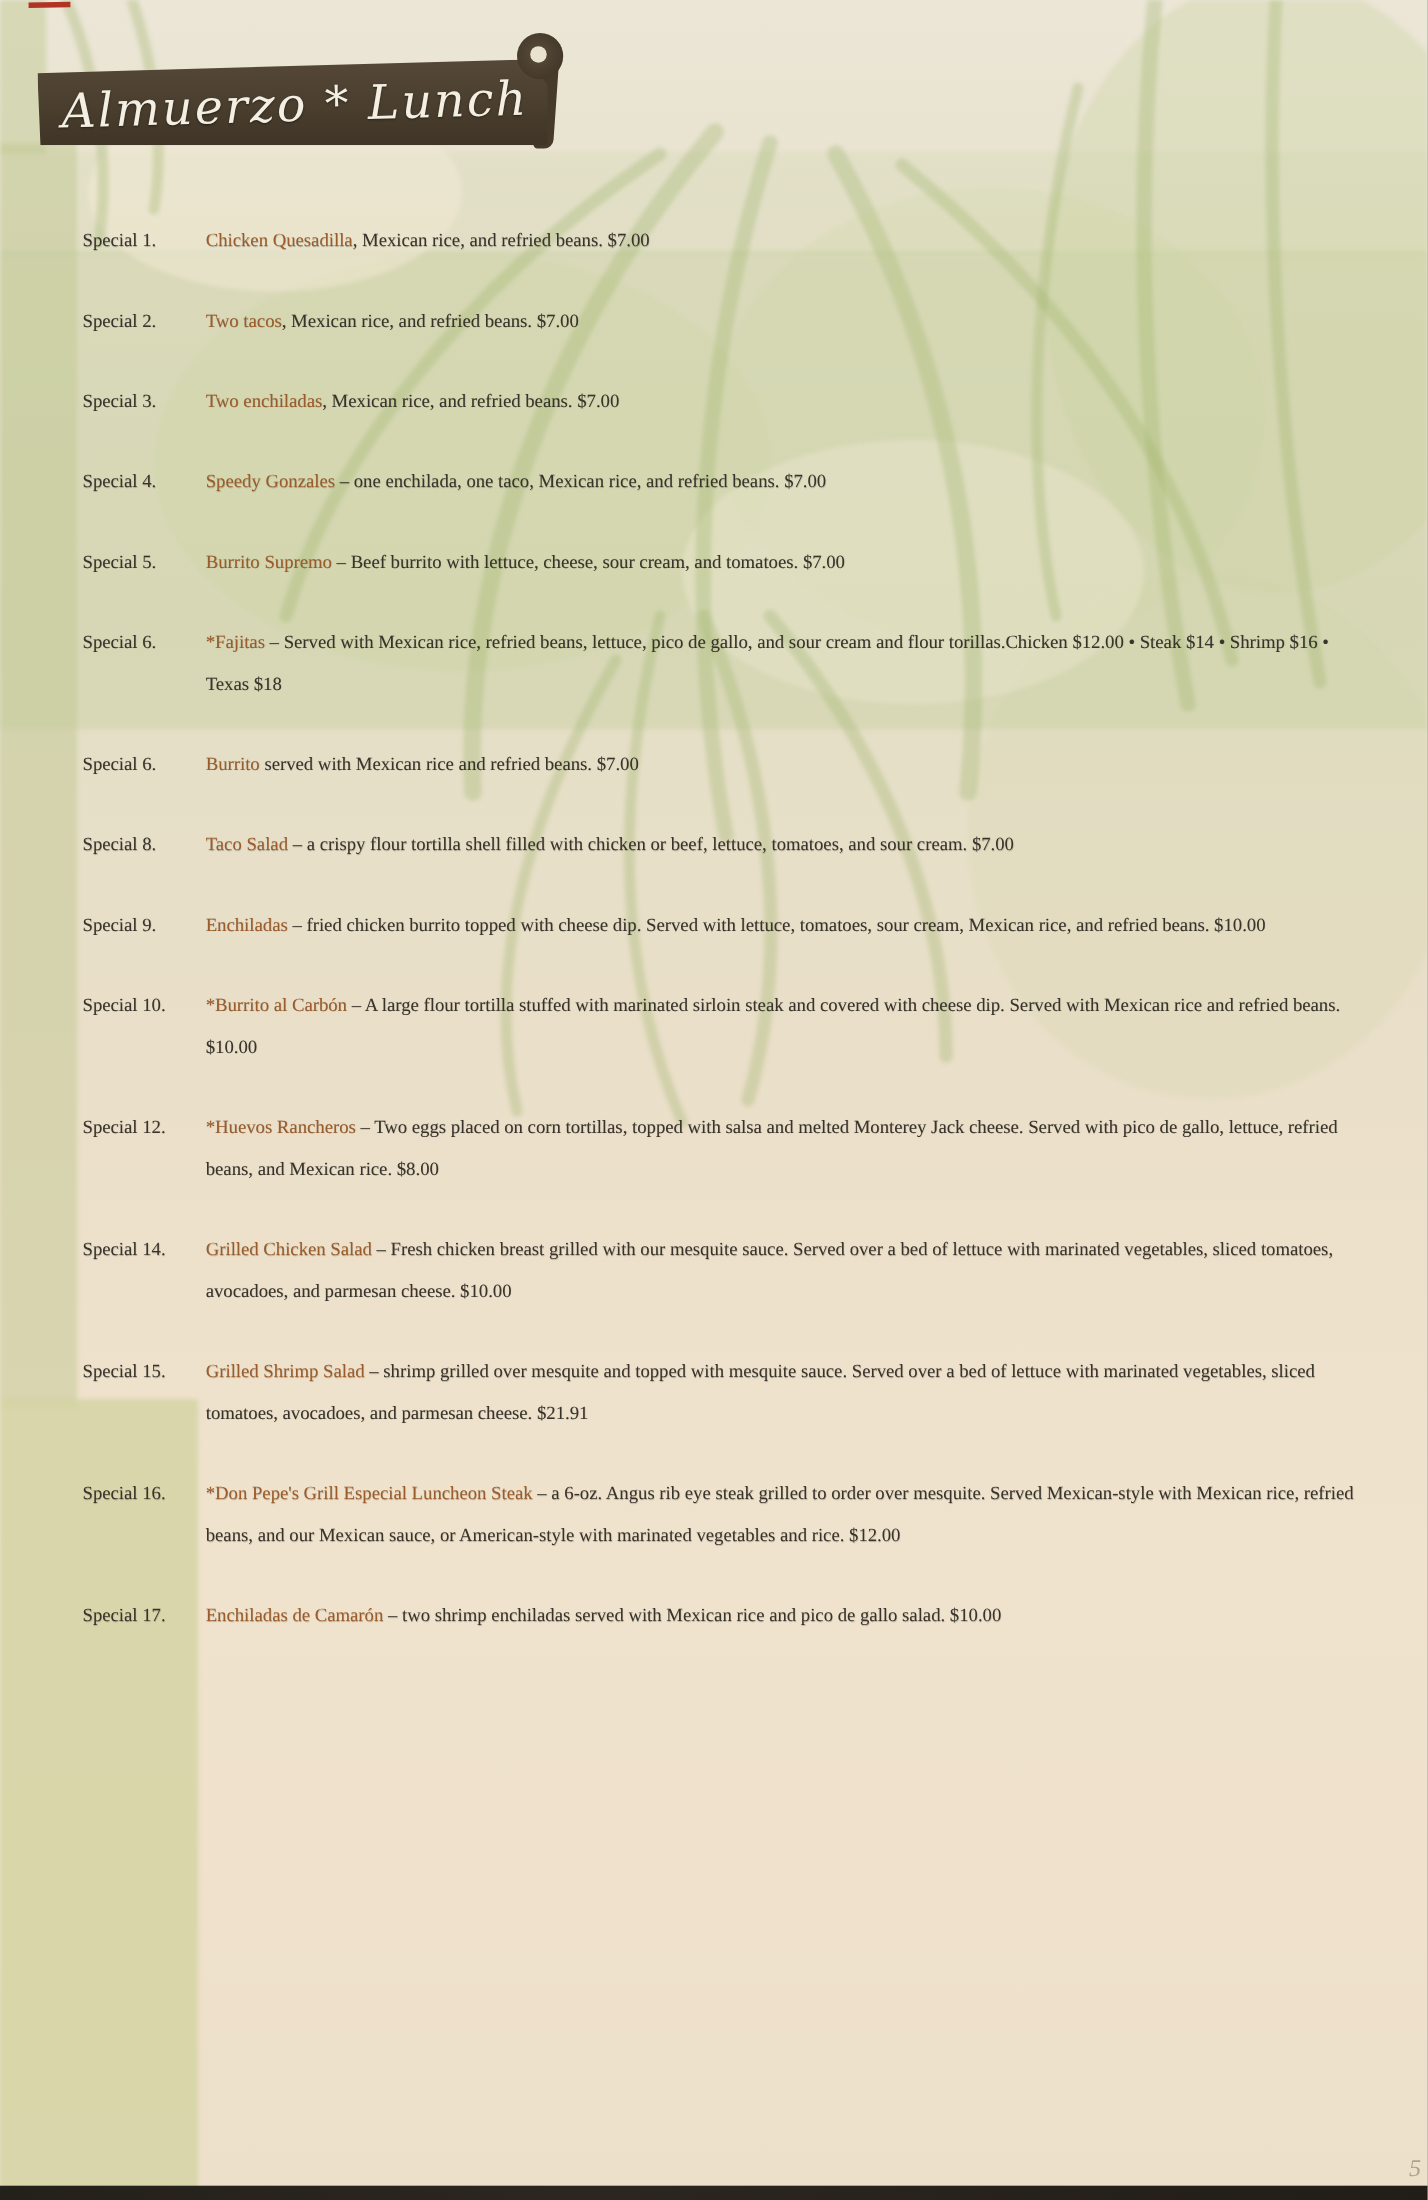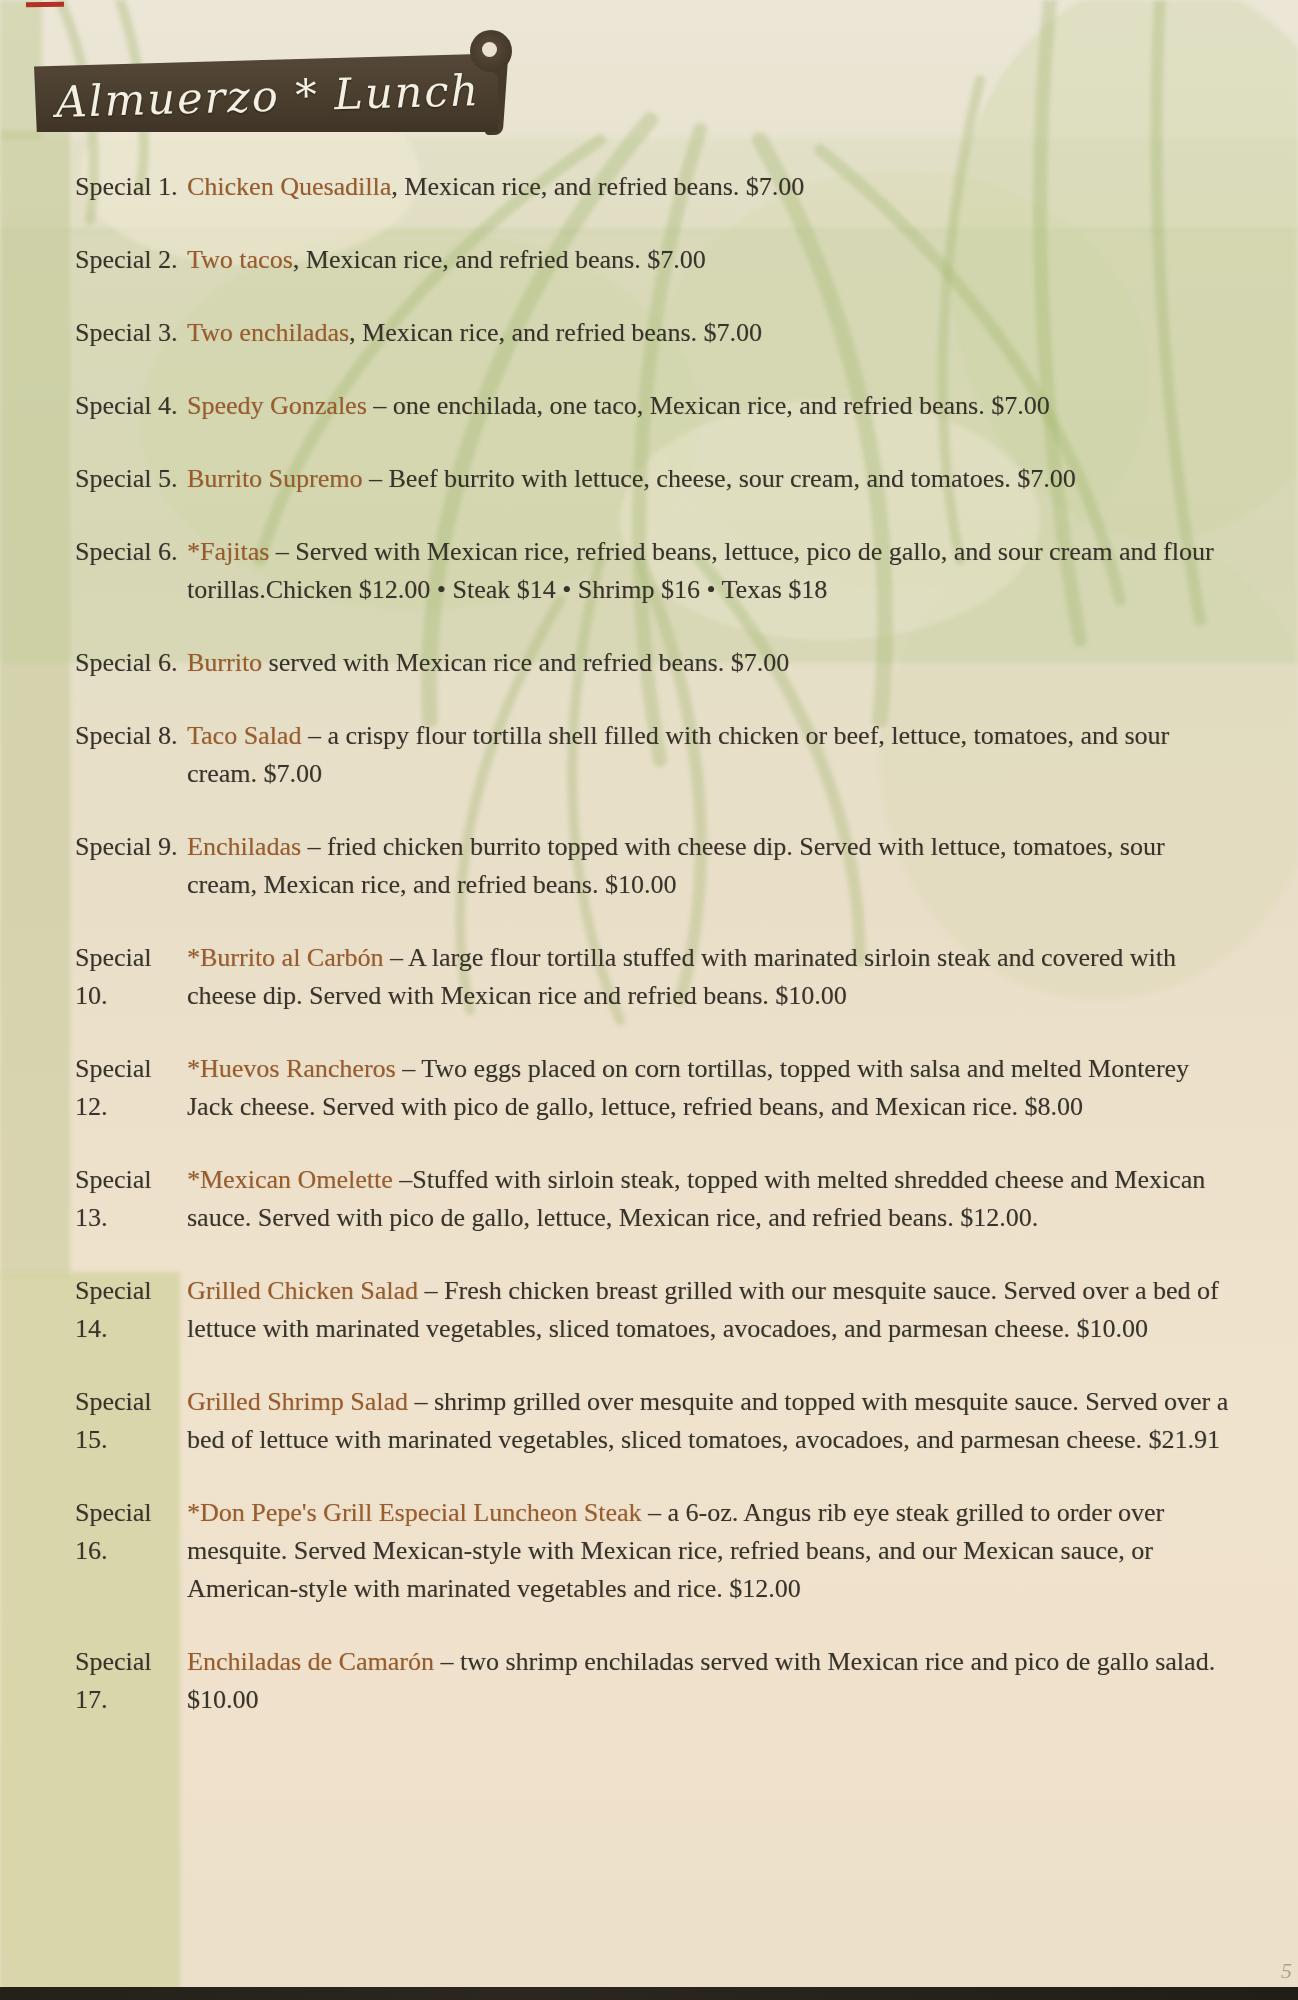--- a/index.html
+++ b/index.html
@@ -40,22 +40,22 @@
     display:flex; align-items:center; justify-content:center;
     font-family:"DejaVu Serif", serif; font-style:italic;
     font-size:43px; color:#f3efe2; letter-spacing:2px;
     transform:rotate(-1.6deg);
     text-shadow:0 1px 2px rgba(0,0,0,0.45);
     white-space:nowrap;
   }
 
   
   .menu { position:absolute; left:75px; top:168px; width:1172px; }
-  .item { display:flex; margin-bottom:35px; font-size:26px; line-height:38px; color:#38332b;
-          text-shadow:0.4px 0.4px 0.7px rgba(55,45,35,0.30); }
+  .item { display:flex; margin-bottom:35px; font-size:17px; line-height:38px; color:#38332b;
+          text-shadow:0.4px 0.4px 0.7px rgba(55,45,35,0.30);margin-top:32px; }
   .item .label { flex:0 0 112px; }
   .item .desc { width:1050px; }
   .item .name { color:#9b5c2b; }
 
   
   .bottom-bar { position:absolute; left:0; bottom:0; width:100%; height:13px;
     background:linear-gradient(90deg,#24201a 0%, #2b2620 40%, #211d17 100%); }
 
   .corner-mark { position:absolute; right:6px; bottom:16px; font-size:22px; font-style:italic;
     color:rgba(100,82,60,0.45); }
@@ -157,24 +157,20 @@
       <span class="label">Special 10.</span>
       <span class="desc"><span class="name">*Burrito al Carbón</span><span class="rest"> – A large flour tortilla stuffed with marinated sirloin steak and covered with cheese dip. Served with Mexican rice and refried beans. $10.00</span></span>
     </div>
 
 
     <div class="item">
       <span class="label">Special 12.</span>
       <span class="desc"><span class="name">*Huevos Rancheros</span><span class="rest"> – Two eggs placed on corn tortillas, topped with salsa and melted Monterey Jack cheese. Served with pico de gallo, lettuce, refried beans, and Mexican rice. $8.00</span></span>
     </div>
 
-    <div class="item">
-      <span class="label">Special 13.</span>
-      <span class="desc"><span class="name">*Mexican Omelette</span><span class="rest"> –Stuffed with sirloin steak, topped with melted shredded cheese and Mexican sauce. Served with pico de gallo, lettuce, Mexican rice, and refried beans. $12.00.</span></span>
-    </div>
 
     <div class="item">
       <span class="label">Special 14.</span>
       <span class="desc"><span class="name">Grilled Chicken Salad</span><span class="rest"> – Fresh chicken breast grilled with our mesquite sauce. Served over a bed of lettuce with marinated vegetables, sliced tomatoes, avocadoes, and parmesan cheese. $10.00</span></span>
     </div>
 
     <div class="item">
       <span class="label">Special 15.</span>
       <span class="desc"><span class="name">Grilled Shrimp Salad</span><span class="rest"> – shrimp grilled over mesquite and topped with mesquite sauce. Served over a bed of lettuce with marinated vegetables, sliced tomatoes, avocadoes, and parmesan cheese. $21.91</span></span>
     </div>

